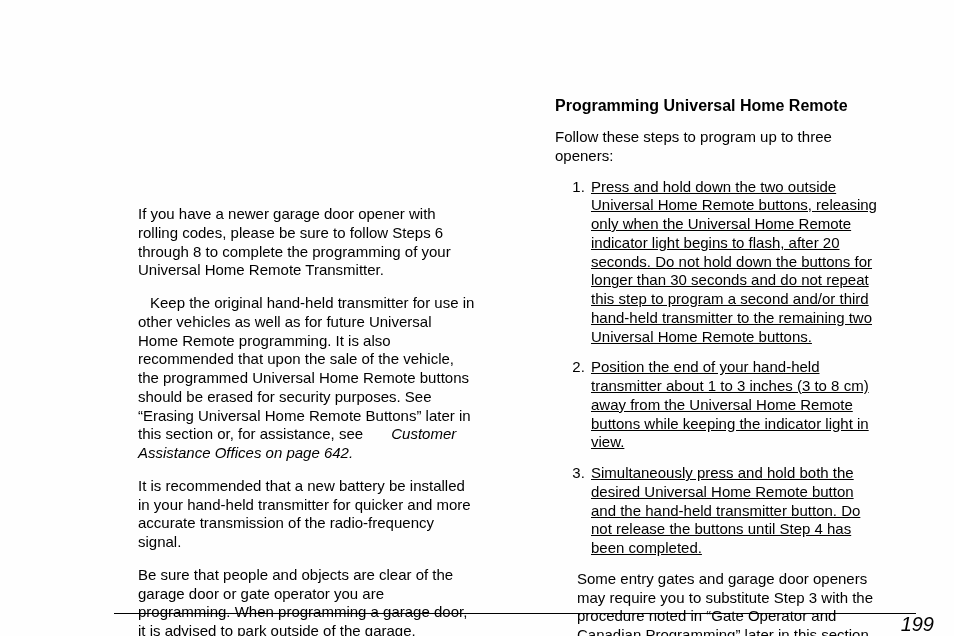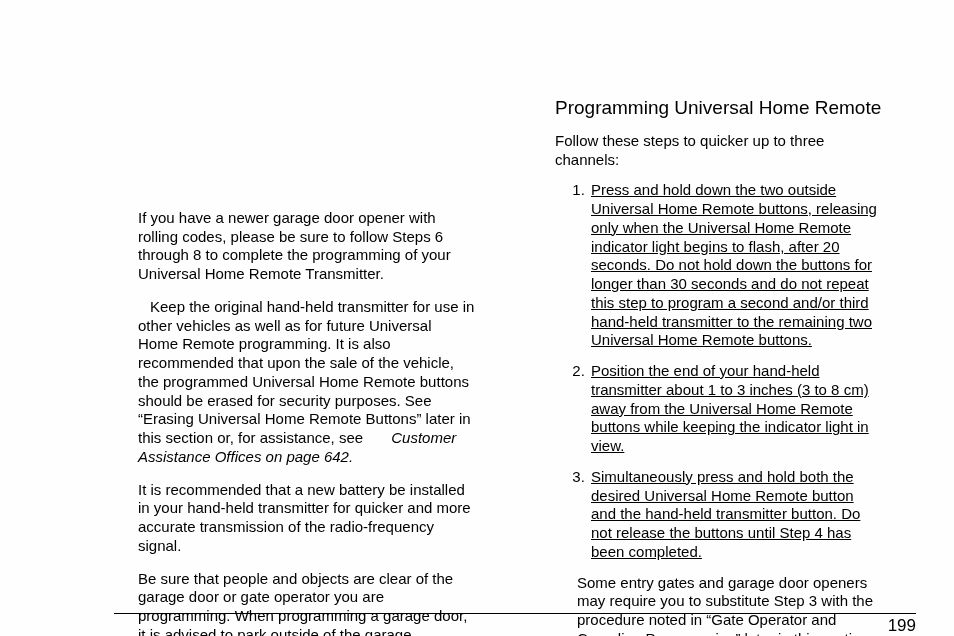--- a/index.html
+++ b/index.html
@@ -18,22 +18,22 @@
   }
   .col {
     flex: 1;
     font-size: 15px;
     line-height: 1.25;
   }
   .col-left { padding-right: 6px; }
   .col-right { padding-left: 6px; }
   .para { margin-bottom: 14px; }
   .heading {
-    font-weight: normal;
-    font-size: 19px;
+    font-weight: bold;
+    font-size: 16px;
     margin-bottom: 8px;
   }
   .intro { margin-bottom: 10px; }
   ol.steps {
     list-style: decimal;
     padding-left: 30px;
     margin-left: 4px;
   }
   ol.steps li { margin-bottom: 8px; padding-left: 2px; text-decoration: underline; }
   .sub-para {
@@ -43,40 +43,41 @@
   .italic { font-style: italic; }
   .footer-line {
     position: absolute;
     left: 78px;
     right: 50px;
     bottom: 34px;
     border-top: 1.5px solid #000;
   }
   .page-num {
     position: absolute;
-    right: 50px;
+    right: 32px;
     bottom: 12px;
-    font-size: 17px;
+    font-size: 20px;
+    font-style: italic;
   }
 </style>
 </head>
 <body>
 
 <div class="page">
   <div class="col col-left">
     <p class="para">If you have a newer garage door opener with rolling codes, please be sure to follow Steps 6 through 8 to complete the programming of your Universal Home Remote Transmitter.</p>
     <p class="para">
       <span>Keep the original hand-held transmitter for use in other vehicles as well as for future Universal Home Remote programming. It is also recommended that upon the sale of the vehicle, the programmed Universal Home Remote buttons should be erased for security purposes. See “Erasing Universal Home Remote Buttons” later in this section or, for assistance, see </span><span class="italic">Customer Assistance Offices on page 642.</span>
     </p>
     <p class="para">It is recommended that a new battery be installed in your hand-held transmitter for quicker and more accurate transmission of the radio-frequency signal.</p>
     <p class="para">Be sure that people and objects are clear of the garage door or gate operator you are programming. When programming a garage door, it is advised to park outside of the garage.</p>
   </div>
   <div class="col col-right">
     <div class="heading">Programming Universal Home Remote</div>
-    <p class="intro">Follow these steps to quicker up to three channels:</p>
+    <p class="intro">Follow these steps to program up to three openers:</p>
     <ol class="steps">
       <li>Press and hold down the two outside Universal Home Remote buttons, releasing only when the Universal Home Remote indicator light begins to flash, after 20 seconds. Do not hold down the buttons for longer than 30 seconds and do not repeat this step to program a second and/or third hand-held transmitter to the remaining two Universal Home Remote buttons.</li>
       <li>Position the end of your hand-held transmitter about 1 to 3 inches (3 to 8 cm) away from the Universal Home Remote buttons while keeping the indicator light in view.</li>
       <li>Simultaneously press and hold both the desired Universal Home Remote button and the hand-held transmitter button. Do not release the buttons until Step 4 has been completed.</li>
     </ol>
     <p class="sub-para">Some entry gates and garage door openers may require you to substitute Step 3 with the procedure noted in “Gate Operator and Canadian Programming” later in this section.</p>
   </div>
 </div>
 
 <div class="footer-line"></div>

